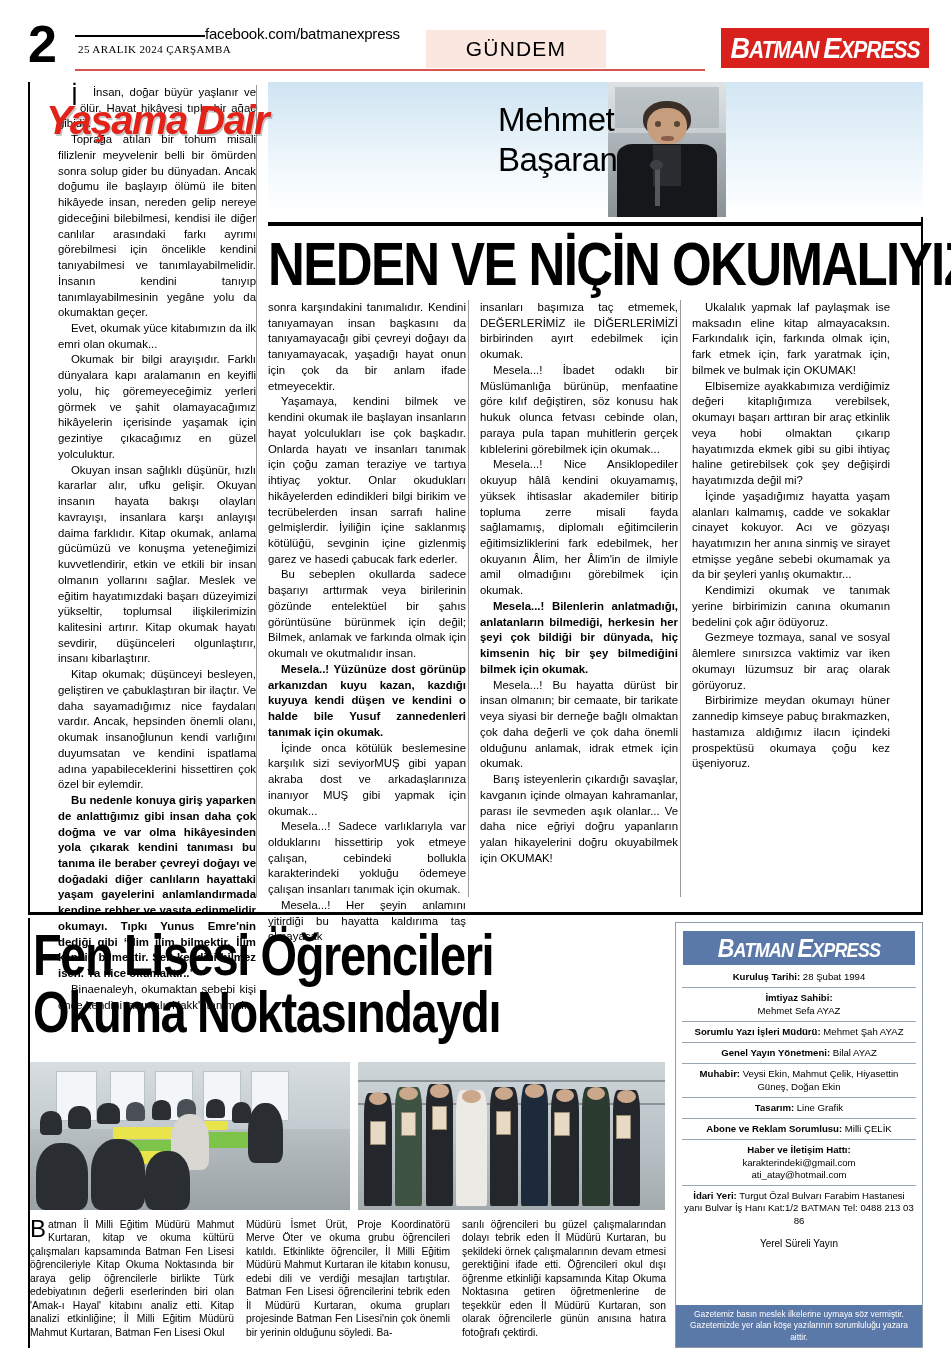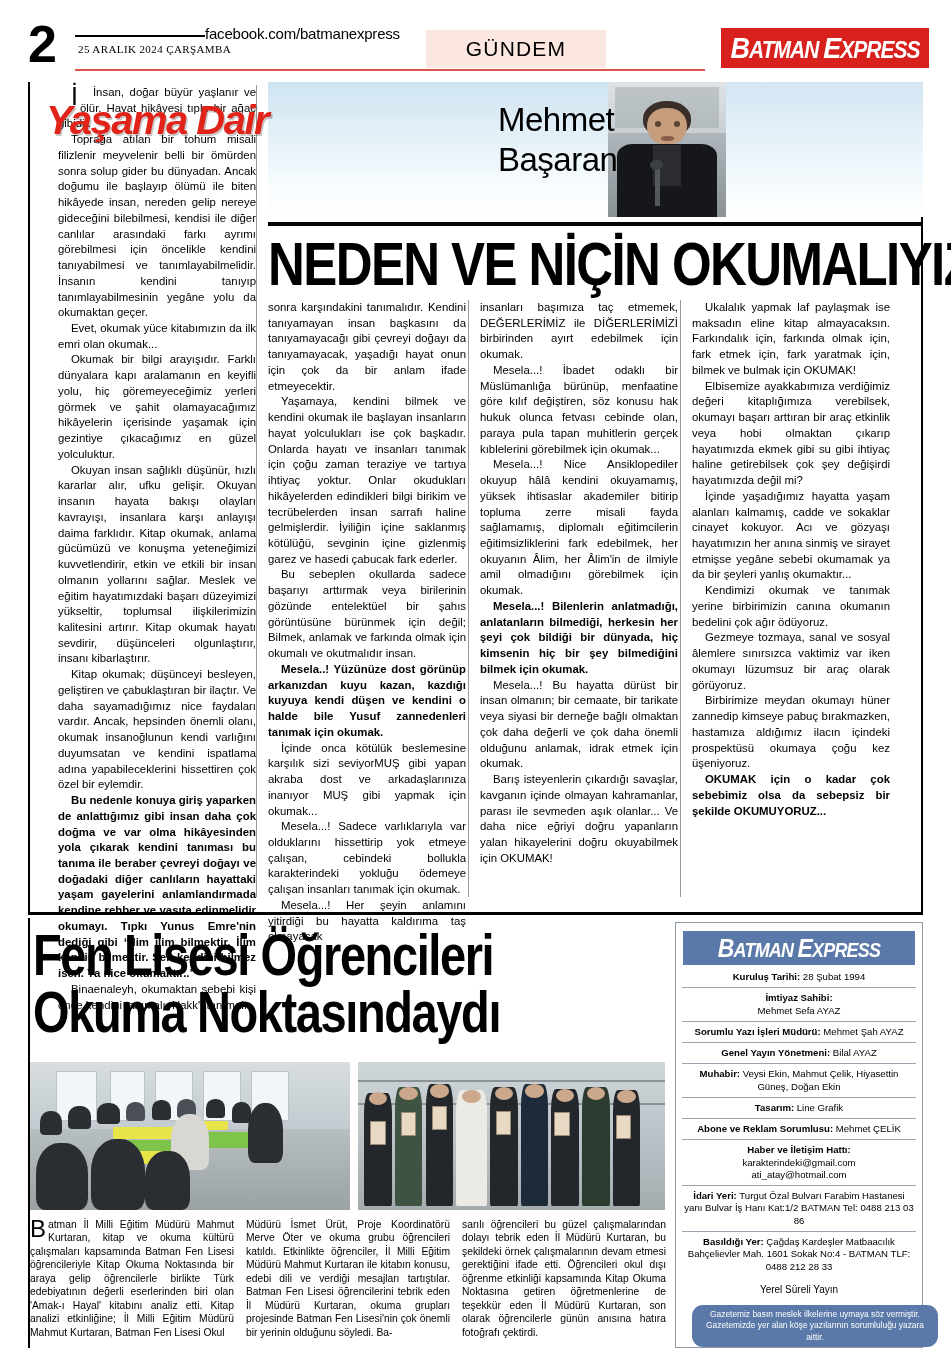--- a/index.html
+++ b/index.html
@@ -218,25 +218,24 @@
   .imp-rows { padding: 0 6px; }
   .imp-row {
     border-top: 1px solid #9aa6b2;
     padding: 4px 2px 4px 2px;
     text-align: center;
     font-size: 9.6px; line-height: 1.28;
   }
   .imp-row:first-child { border-top: none; padding-top: 6px; }
   .imp-row b { font-weight: 700; }
   .imp-footer {
-    position: absolute; left: 16px; bottom: 0; width: 100%;
+    position: absolute; left: 0; bottom: 0; width: 100%;
     background: #5a78a8; color: #fff;
     font-size: 8.4px; line-height: 1.35; text-align: center;
     padding: 4px 6px;
-    border-radius: 11px;
   }
   .imp-yerel { text-align:center; font-size:10px; padding: 7px 0 10px 0; }
 </style>
 </head>
 <body>
 
 <div class="masthead-bar">
   <div class="page-num">2</div>
   <div class="hdr-rule-top"></div>
   <div class="fb-url">facebook.com/batmanexpress</div>
@@ -313,21 +312,20 @@
     <p>Barış isteyenlerin çıkardığı savaşlar, kavganın içinde olmayan kahramanlar, parası ile sevmeden aşık olanlar... Ve daha nice eğriyi doğru yapanların yalan hikayelerini doğru okuyabilmek için OKUMAK!</p>
   </div>
 
   <div class="col4">
     <p>Ukalalık yapmak laf paylaşmak ise maksadın eline kitap almayacaksın. Farkındalık için, farkında olmak için, fark etmek için, fark yaratmak için, bilmek ve bulmak için OKUMAK!</p>
     <p>Elbisemize ayakkabımıza verdiğimiz değeri kitaplığımıza verebilsek, okumayı başarı arttıran bir araç etkinlik veya hobi olmaktan çıkarıp hayatımızda ekmek gibi su gibi ihtiyaç haline getirebilsek çok şey değişirdi hayatımızda değil mi?</p>
     <p>İçinde yaşadığımız hayatta yaşam alanları kalmamış, cadde ve sokaklar cinayet kokuyor.  Acı ve gözyaşı hayatımızın her anına sinmiş ve sirayet etmişse yegâne sebebi okumamak ya da bir şeyleri yanlış okumaktır...</p>
     <p>Kendimizi okumak ve tanımak yerine birbirimizin canına okumanın bedelini çok ağır ödüyoruz.</p>
     <p>Gezmeye tozmaya, sanal ve sosyal âlemlere sınırsızca vaktimiz var iken okumayı lüzumsuz bir araç olarak görüyoruz.</p>
     <p>Birbirimize meydan okumayı hüner zannedip kimseye pabuç bırakmazken, hastamıza aldığımız ilacın içindeki prospektüsü okumaya çoğu kez üşeniyoruz.</p>
-    <p class="b">OKUMAK için o kadar çok sebebimiz olsa da sebepsiz bir şekilde OKUMUYORUZ...</p>
   </div>
 </div>
 
 <div class="art1-bottom-rule"></div>
 <div class="bot-article-left-rule"></div>
 
 <div class="bottom-headline">
   <div>Fen Lisesi Öğrencileri</div>
   <div>Okuma Noktasındaydı</div>
 </div>
@@ -407,23 +405,22 @@
   <div class="imprint-logo">
     <div class="logo-text"><span>B</span><span class="sm">ATMAN </span><span>E</span><span class="sm">XPRESS</span></div>
   </div>
   <div class="imp-rows" id="imprint-rows">
       <div class="imp-row"><b>Kuruluş Tarihi:</b><span> 28 Şubat 1994</span></div>
       <div class="imp-row"><b>İmtiyaz Sahibi:</b><br><span>Mehmet Sefa AYAZ</span></div>
       <div class="imp-row"><b>Sorumlu Yazı İşleri Müdürü:</b><span> Mehmet Şah AYAZ</span></div>
       <div class="imp-row"><b>Genel Yayın Yönetmeni:</b><span> Bilal AYAZ</span></div>
       <div class="imp-row"><b>Muhabir:</b><span> Veysi Ekin, Mahmut Çelik, Hiyasettin Güneş, Doğan Ekin</span></div>
       <div class="imp-row"><b>Tasarım:</b><span> Line Grafik</span></div>
-      <div class="imp-row"><b>Abone ve Reklam Sorumlusu:</b><span> Mehmet ÇELİK</span></div>
+      <div class="imp-row"><b>Abone ve Reklam Sorumlusu:</b><span> Milli ÇELİK</span></div>
       <div class="imp-row"><b>Haber ve İletişim Hattı:</b><br><span>karakterindeki@gmail.com</span><br><span>ati_atay@hotmail.com</span></div>
       <div class="imp-row"><b>İdari Yeri:</b><span> Turgut Özal Bulvarı Farabim Hastanesi yanı Bulvar İş Hanı Kat:1/2 BATMAN Tel: 0488 213 03 86</span></div>
-      <div class="imp-row"><b>Basıldığı Yer:</b><span> Çağdaş Kardeşler Matbaacılık Bahçelievler Mah. 1601 Sokak No:4  -  BATMAN TLF: 0488 212 28 33</span></div>
     </div>
   <div class="imp-yerel">Yerel Süreli Yayın</div>
   <div class="imp-footer">
     <div>Gazetemiz basın meslek ilkelerine uymaya söz vermiştir.</div>
     <div>Gazetemizde yer alan köşe yazılarının sorumluluğu yazara aittir.</div>
   </div>
 </div>
 
 </body></html>

